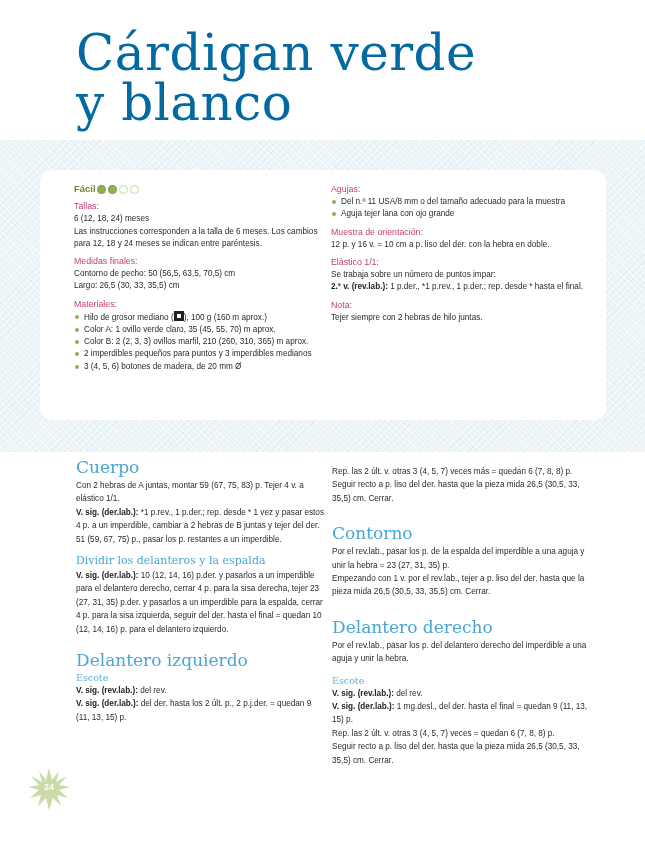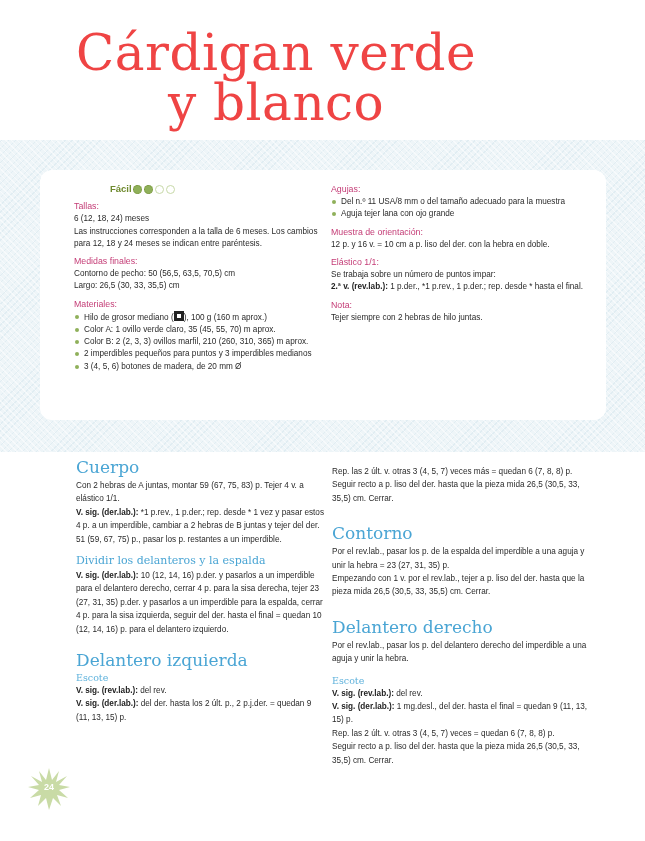--- a/index.html
+++ b/index.html
@@ -5,40 +5,39 @@
   html, body { margin: 0; padding: 0; }
   body {
     width: 645px; height: 841px; position: relative; overflow: hidden;
     background: #ffffff;
     font-family: "Liberation Sans", sans-serif;
     color: #2a2a2a;
   }
   .title {
     position: absolute; left: 76px; top: 28px; margin: 0;
     font-family: "DejaVu Serif", serif; font-weight: normal;
-    font-size: 50px; line-height: 50px; color: #ef4444;
+    font-size: 50px; line-height: 50px; color: #0369a1;
     letter-spacing: 0.5px;
-    text-align: center;
   }
   .title span { display: block; }
   .band {
     position: absolute; left: 0; top: 140px; width: 645px; height: 312px;
     background-color: #eef5f8;
     background-image:
       repeating-linear-gradient(45deg, rgba(255,255,255,0.55) 0 1px, transparent 1px 4px),
       repeating-linear-gradient(-45deg, rgba(200,222,232,0.35) 0 1px, transparent 1px 5px);
   }
   .infobox {
     position: absolute; left: 40px; top: 170px; width: 566px; height: 250px;
     background: #ffffff; border-radius: 12px;
   }
   .col { position: absolute; top: 0; font-size: 8.2px; line-height: 12.2px; }
   .col-left { left: 34px; top: 13px; width: 262px; }
   .col-right { left: 291px; top: 13px; width: 260px; }
-  .difficulty { display: flex; align-items: center; gap: 1px; margin-bottom: 3px; margin-left: 36px; }
+  .difficulty { display: flex; align-items: center; gap: 1px; margin-bottom: 3px; }
   .difficulty .label { color: #6f8a2e; font-weight: bold; font-size: 9.5px; }
   .dots { display: flex; gap: 2px; }
   .dot {
     width: 9px; height: 9px; border-radius: 50%; box-sizing: border-box;
   }
   .dot.on { background: #8fb05a; border: 1px dotted #6f8a2e; }
   .dot.off { background: #fff; border: 1.5px solid #c7d9a8; }
   .h-pink { color: #c43c76; font-weight: normal; font-size: 8.8px; margin-top: 5px; margin-bottom: 1px; }
   .h-pink:first-of-type { margin-top: 0; }
   .p { margin: 0; }
@@ -142,21 +141,21 @@
 </div>
 
 <div class="body-col body-left">
   <h2 class="h-blue">Cuerpo</h2>
   <p class="p">Con 2 hebras de A juntas, montar 59 (67, 75, 83) p. Tejer 4 v. a elástico 1/1.</p>
   <p class="p"><b>V. sig. (der.lab.):</b><span> *1 p.rev., 1 p.der.; rep. desde * 1 vez y pasar estos 4 p. a un imperdible, cambiar a 2 hebras de B juntas y tejer del der. 51 (59, 67, 75) p., pasar los p. restantes a un imperdible.</span></p>
 
   <h3 class="h-blue-sm">Dividir los delanteros y la espalda</h3>
   <p class="p"><b>V. sig. (der.lab.):</b><span> 10 (12, 14, 16) p.der. y pasarlos a un imperdible para el delantero derecho, cerrar 4 p. para la sisa derecha, tejer 23 (27, 31, 35) p.der. y pasarlos a un imperdible para la espalda, cerrar 4 p. para la sisa izquierda, seguir del der. hasta el final = quedan 10 (12, 14, 16) p. para el delantero izquierdo.</span></p>
 
-  <h2 class="h-blue gap-l">Delantero izquierda</h2>
+  <h2 class="h-blue gap-l">Delantero izquierdo</h2>
   <div class="h-blue-xs">Escote</div>
   <p class="p"><b>V. sig. (rev.lab.):</b><span> del rev.</span></p>
   <p class="p"><b>V. sig. (der.lab.):</b><span> del der. hasta los 2 últ. p., 2 p.j.der. = quedan 9 (11, 13, 15) p.</span></p>
 </div>
 
 <div class="body-col body-right">
   <p class="p" style="margin-top:8px">Rep. las 2 últ. v. otras 3 (4, 5, 7) veces más = quedan 6 (7, 8, 8) p.</p>
   <p class="p">Seguir recto a p. liso del der. hasta que la pieza mida 26,5 (30,5, 33, 35,5) cm. Cerrar.</p>
 
   <h2 class="h-blue gap-m">Contorno</h2>

